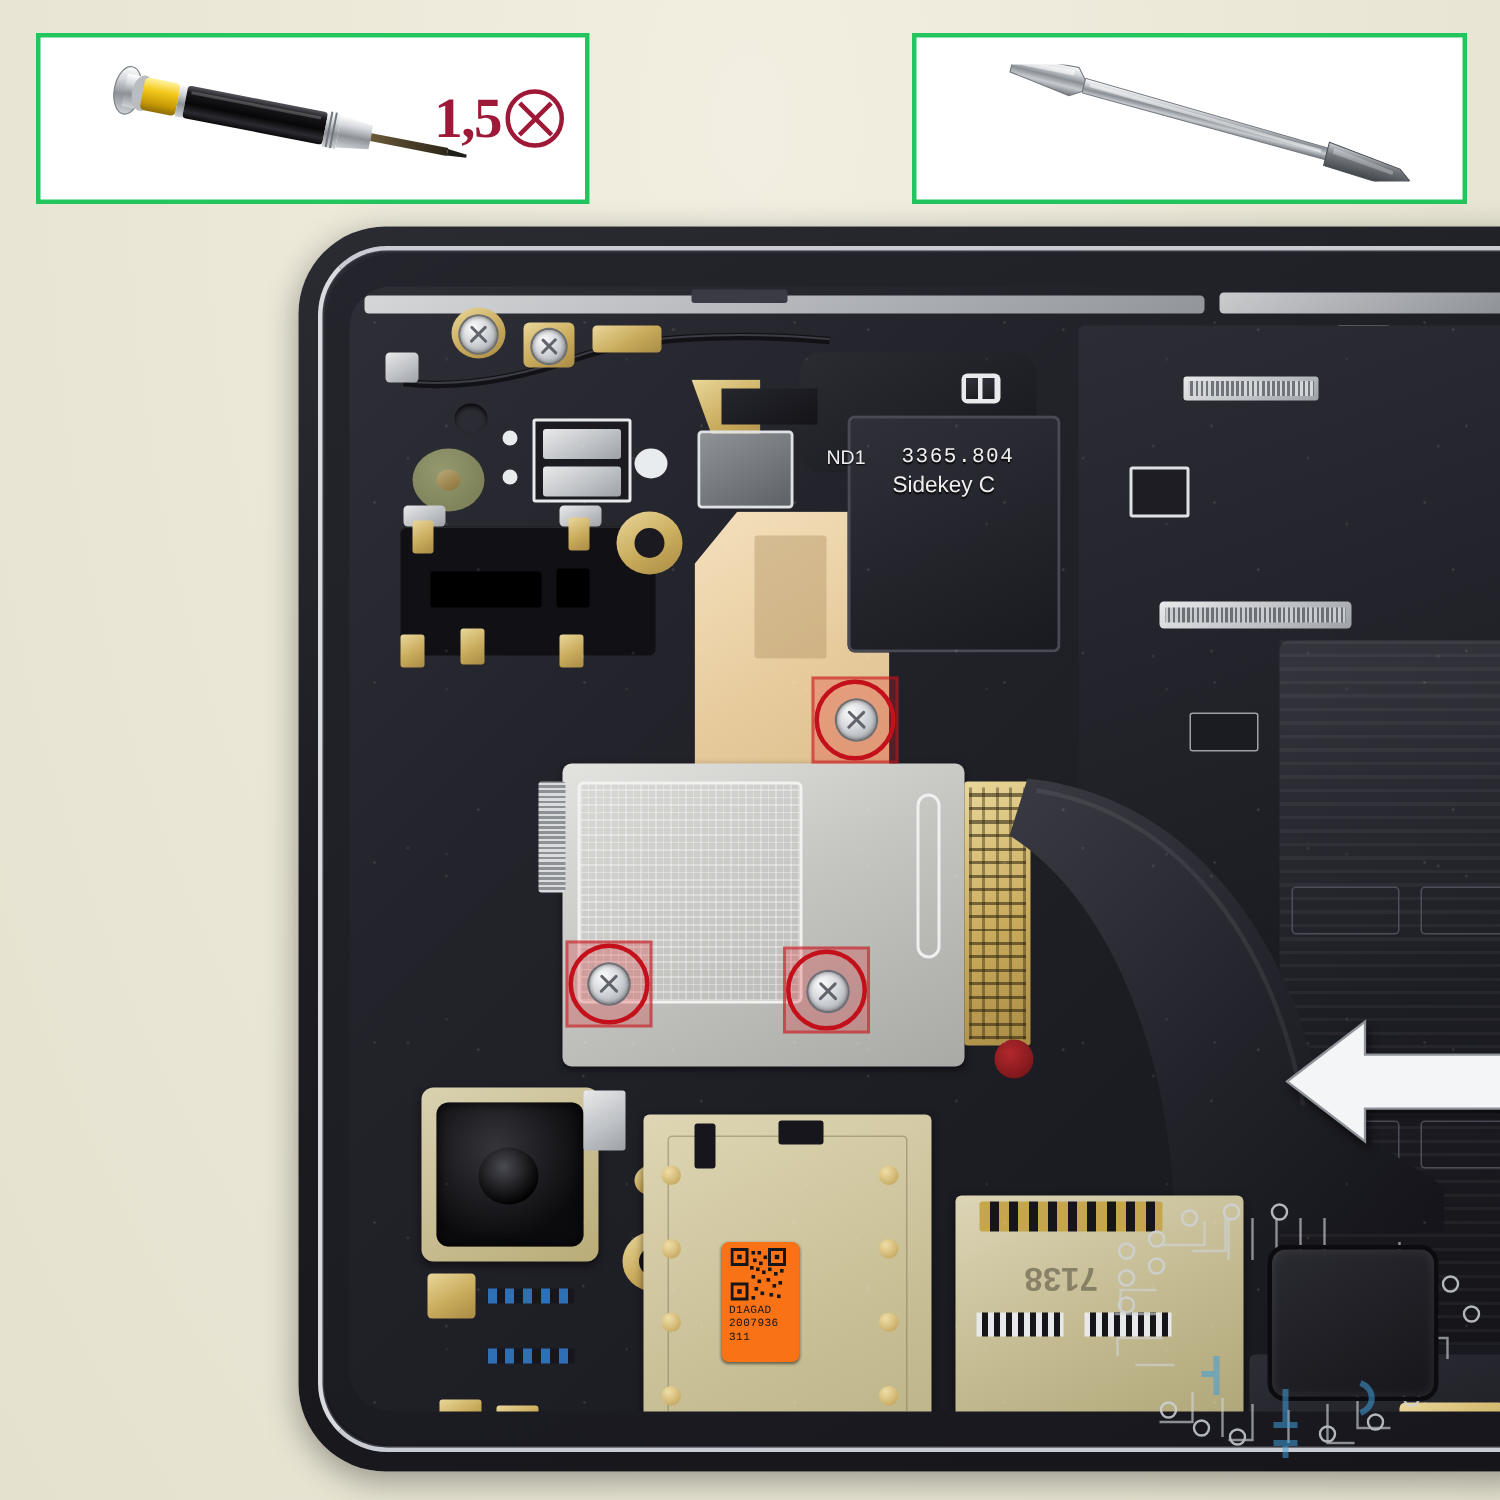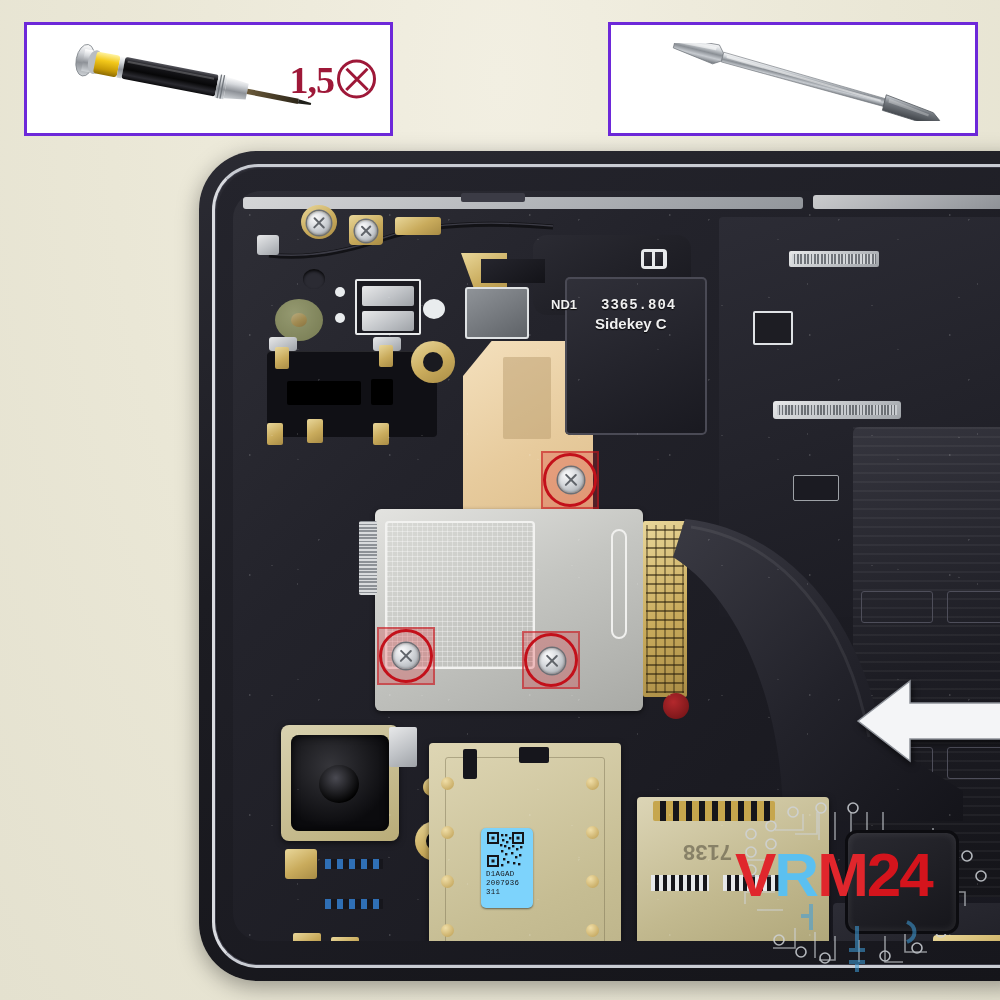--- a/index.html
+++ b/index.html
@@ -16,21 +16,21 @@
   .page-bg{
     position:absolute;inset:0;
     background:
       radial-gradient(ellipse at 50% 8%, #f2efe2 0%, #eae7d6 55%, #e4e1cf 100%);
   }
 
   
   .toolbox{
     position:absolute;
     background:#ffffff;
-    border:3px solid #6d28d9;
+    border:3px solid #22c55e;
     box-sizing:border-box;
     overflow:hidden;
     padding-left:44px;
   }
   #toolbox-screwdriver{left:24px;top:22px;width:369px;height:114px;}
   #toolbox-spudger{left:608px;top:22px;width:370px;height:114px;}
 
   .tool-label{
     position:absolute;right:14px;top:50%;transform:translateY(-50%);
     font-family:"Liberation Serif", serif;
@@ -158,27 +158,27 @@
   .wm-chip{
     position:absolute;left:110px;top:30px;width:108px;height:98px;
     background:linear-gradient(150deg,#2a2a31,#16161b);
     border:3px solid #0c0c10;border-radius:12px;
     box-shadow:inset 0 0 8px rgba(255,255,255,.10);
   }
 
   
   .silk{
     position:absolute;color:#f0f0f0;
-    font-family:"Liberation Sans", sans-serif;font-weight:bold;
+    font-family:"Liberation Sans", sans-serif;font-weight:normal;
     text-shadow:0 1px 1px rgba(0,0,0,.9);white-space:nowrap;text-align:center;
   }
   
   #sim-sticker{
     position:absolute;left:481px;top:828px;width:52px;height:80px;
-    background:#7dd3fc;border-radius:5px;box-shadow:0 1px 2px rgba(0,0,0,.5);
+    background:#f97316;border-radius:5px;box-shadow:0 1px 2px rgba(0,0,0,.5);
     overflow:hidden;
   }
   #sim-sticker .qr{position:absolute;left:6px;top:4px;width:38px;height:36px;}
   #sim-sticker .lines{
     position:absolute;left:5px;top:42px;right:2px;
     font-family:"Liberation Mono", monospace;font-size:7.4px;color:#15151a;
     line-height:1.22;letter-spacing:.3px;
   }
   .sock-text{
     position:absolute;color:rgba(80,74,58,.55);
@@ -536,23 +536,20 @@
           <circle cx="90" cy="158" r="5"></circle>
         <circle cx="150" cy="156" r="5"></circle>
           <circle cx="182" cy="148" r="5"></circle>
           <circle cx="206" cy="132" r="5"></circle>
         <circle cx="58" cy="12" r="5"></circle>
           <circle cx="86" cy="8" r="5"></circle>
           <circle cx="118" cy="8" r="5"></circle>
       </g>
     </svg>
     <div class="wm-chip"></div>
-    <div class="wm-text">
-      <span class="wm-v">V</span><span class="wm-r">R</span><span class="wm-m">M</span><span class="wm-24">24</span>
-    </div>
     <svg style="position:absolute;left:60px;top:100px;width:140px;height:80px;opacity:.55">
       <path d="M16 16 v-12 M16 16 h-10 M16 16 v14" stroke="#3f9fdc" stroke-width="4" fill="none"></path>
       <path d="M62 26 v24 M54 50 h16 M54 62 h16 M62 62 v10" stroke="#3f9fdc" stroke-width="4" fill="none"></path>
       <path d="M112 22 c10 4 10 16 0 20" stroke="#3f9fdc" stroke-width="4" fill="none"></path>
     </svg>
   </div>
 
 </div>
 
 </body></html>

